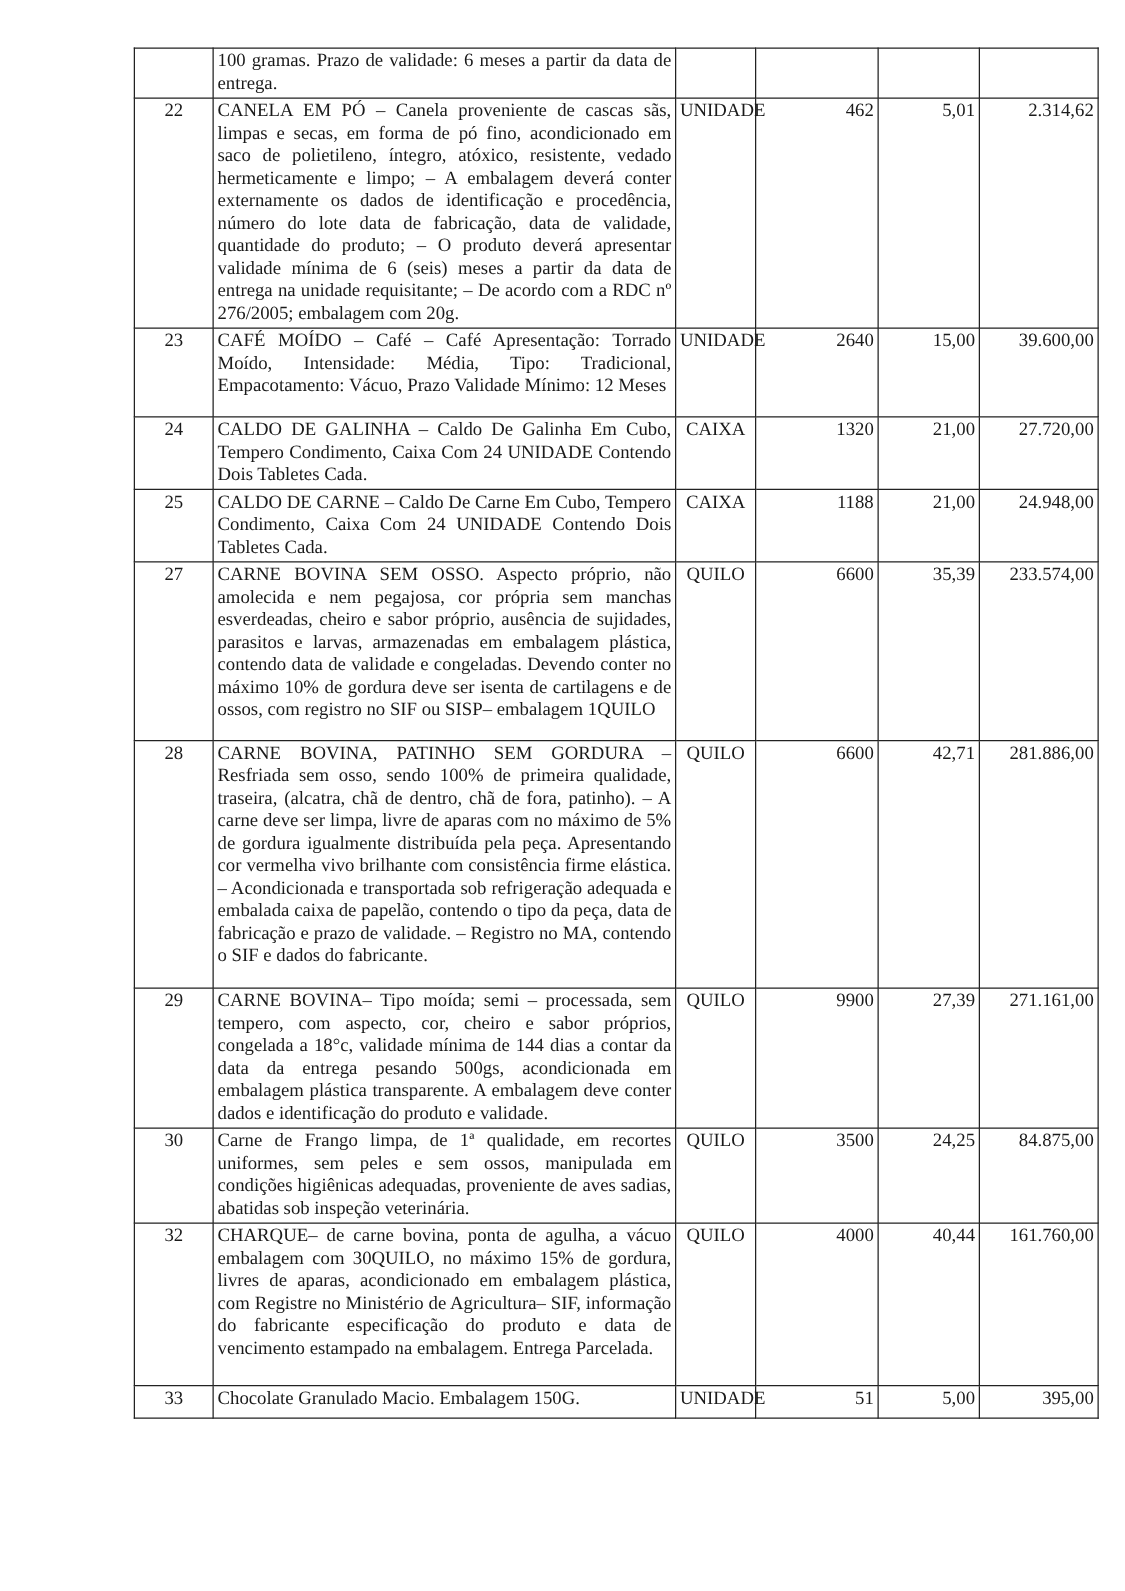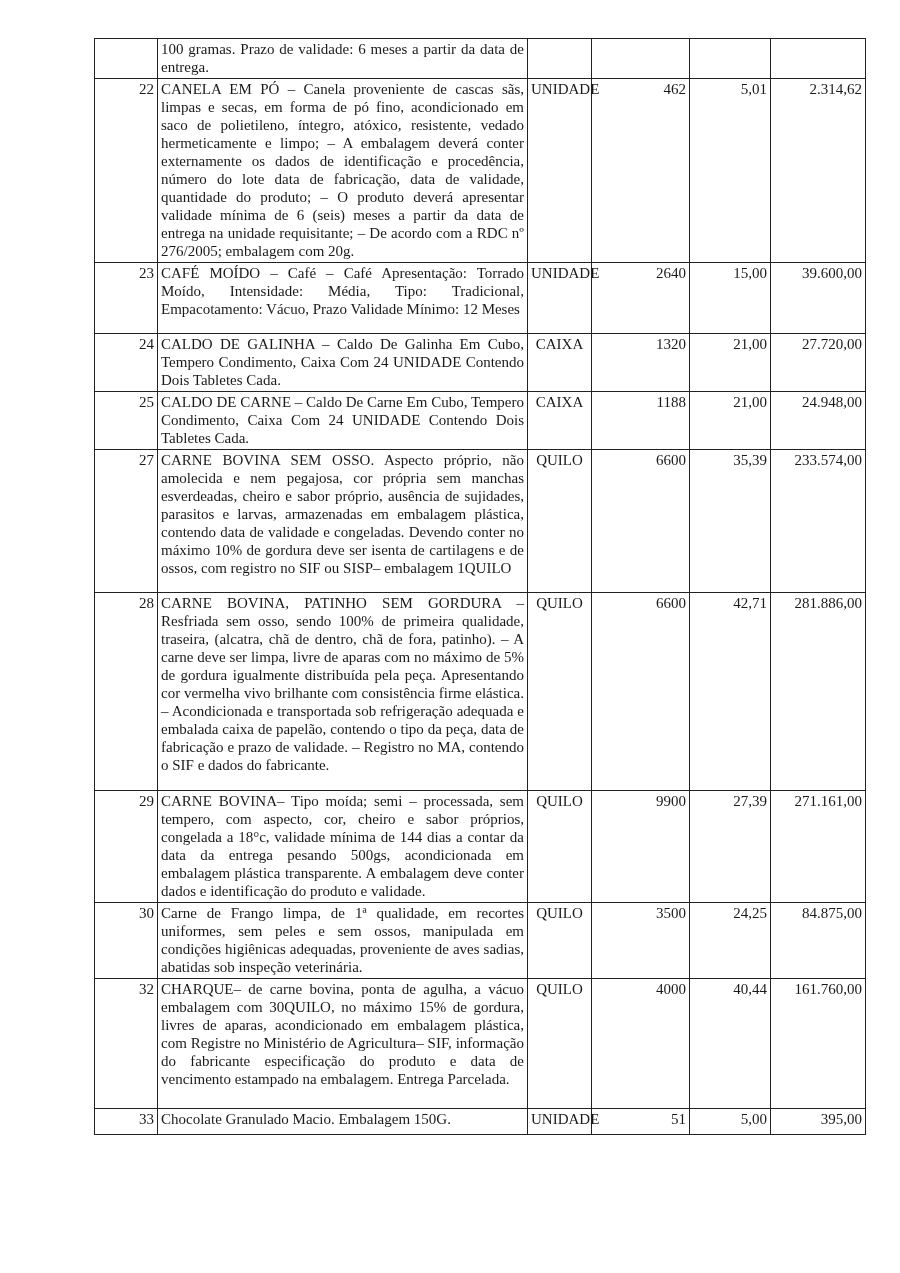--- a/index.html
+++ b/index.html
@@ -9,38 +9,38 @@
   }
   body {
     width: 900px;
     height: 1273px;
     position: relative;
     font-family: "Liberation Serif", serif;
     color: #1a1a1a;
   }
   .doc-table-wrap {
     position: absolute;
-    left: 94px;
+    left: 107px;
     top: 38px;
   }
   table.items {
     border-collapse: collapse;
     table-layout: fixed;
     width: 771px;
   }
   table.items td {
     border: 1px solid #222222;
     vertical-align: top;
     font-size: 15px;
     line-height: 18px;
     padding: 1px 3px 2px 3px;
     overflow: visible;
   }
   td.c-item {
-    text-align: right;
+    text-align: center;
     padding-left: 0;
     padding-right: 0;
   }
   td.c-desc {
     text-align: justify;
     text-justify: inter-word;
     padding-left: 2px;
     padding-right: 2px;
   }
   td.c-unit {

